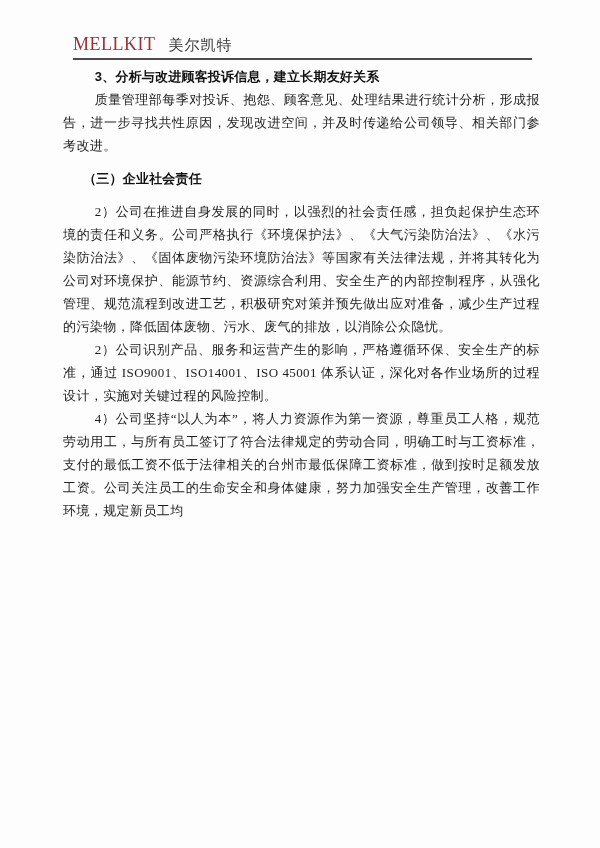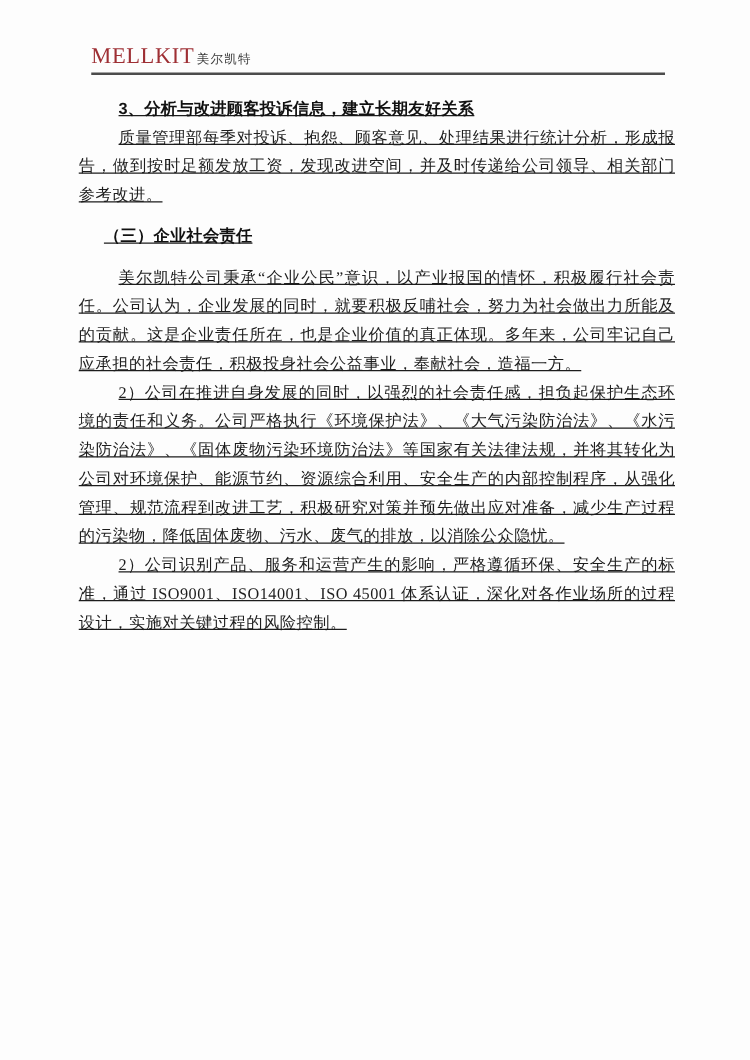--- a/index.html
+++ b/index.html
@@ -25,41 +25,40 @@
     padding-bottom: 3px;
   }
   .hdr-left { display: flex; align-items: baseline; white-space: nowrap; }
   .logo-en {
     color: #9e2f34;
     font-size: 18px;
     letter-spacing: 0.5px;
   }
   .logo-cn {
     color: #3a3a3a;
-    font-size: 10px;
-    margin-left: 2px;
+    font-size: 15px;
+    margin-left: 13px;
     letter-spacing: 1px;
   }
   .hdr-right {
     font-size: 13px;
     color: #2e2e2e;
     letter-spacing: 1px;
     padding-bottom: 1px;
     white-space: nowrap;
   }
   .doc-body {
     position: absolute;
-    left: 63px; top: 75px;
+    left: 63px; top: 65px;
     width: 477px;
     font-size: 13px;
     line-height: 23px;
     color: #1d1d1d;
     text-align: justify;
     letter-spacing: 0.4px;
-    text-decoration: underline;
   }
   .blk { margin: 0; text-indent: 2.45em; }
   .h {
     font-weight: bold;
     color: #111;
     font-family: "Liberation Sans", "DejaVu Sans", sans-serif;
     letter-spacing: 0.2px;
   }
   .h-sub { margin: 10px 0; text-indent: 1.55em; }
   .pagenum {
@@ -78,21 +77,21 @@
 
   <header class="hdr">
     <div class="hdr-left">
       <span class="logo-en">MELLKIT</span>
       <span class="logo-cn">美尔凯特</span>
     </div>
   </header>
 
   <main class="doc-body">
     <p class="blk h">3、分析与改进顾客投诉信息，建立长期友好关系</p>
-    <p class="blk">质量管理部每季对投诉、抱怨、顾客意见、处理结果进行统计分析，形成报告，做到按时足额发放工资，发现改进空间，并及时传递给公司领导、相关部门参考改进。</p>
+    <p class="blk">质量管理部每季对投诉、抱怨、顾客意见、处理结果进行统计分析，形成报告，进一步寻找共性原因，发现改进空间，并及时传递给公司领导、相关部门参考改进。</p>
     <p class="blk h h-sub">（三）企业社会责任</p>
-    <p class="blk">美尔凯特公司秉承“企业公民”意识，以产业报国的情怀，积极履行社会责任。公司认为，企业发展的同时，就要积极反哺社会，努力为社会做出力所能及的贡献。这是企业责任所在，也是企业价值的真正体现。多年来，公司牢记自己应承担的社会责任，积极投身社会公益事业，奉献社会，造福一方。</p>
     <p class="blk">2）公司在推进自身发展的同时，以强烈的社会责任感，担负起保护生态环境的责任和义务。公司严格执行《环境保护法》、《大气污染防治法》、《水污染防治法》、《固体废物污染环境防治法》等国家有关法律法规，并将其转化为公司对环境保护、能源节约、资源综合利用、安全生产的内部控制程序，从强化管理、规范流程到改进工艺，积极研究对策并预先做出应对准备，减少生产过程的污染物，降低固体废物、污水、废气的排放，以消除公众隐忧。</p>
     <p class="blk">2）公司识别产品、服务和运营产生的影响，严格遵循环保、安全生产的标准，通过 ISO9001、ISO14001、ISO 45001 体系认证，深化对各作业场所的过程设计，实施对关键过程的风险控制。</p>
+    <p class="blk">4）公司坚持“以人为本”，将人力资源作为第一资源，尊重员工人格，规范劳动用工，与所有员工签订了符合法律规定的劳动合同，明确工时与工资标准，支付的最低工资不低于法律相关的台州市最低保障工资标准，做到按时足额发放工资。公司关注员工的生命安全和身体健康，努力加强安全生产管理，改善工作环境，规定新员工均</p>
   </main>
 
 
 </div>
 
 </body></html>

